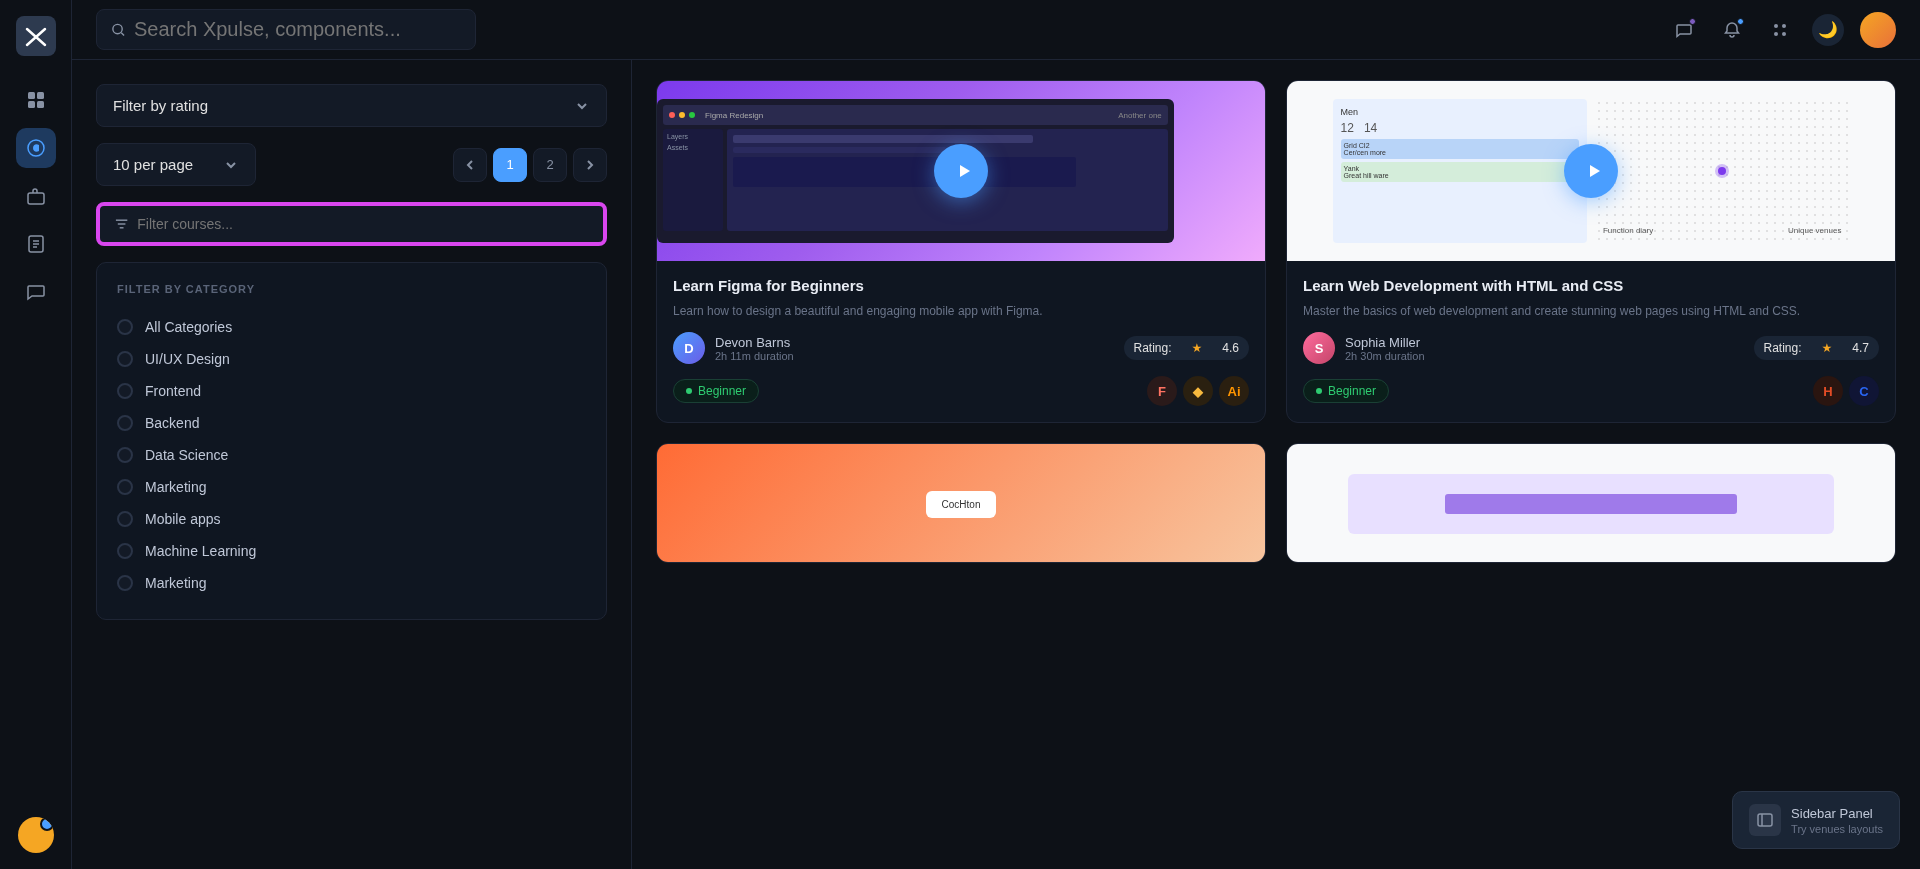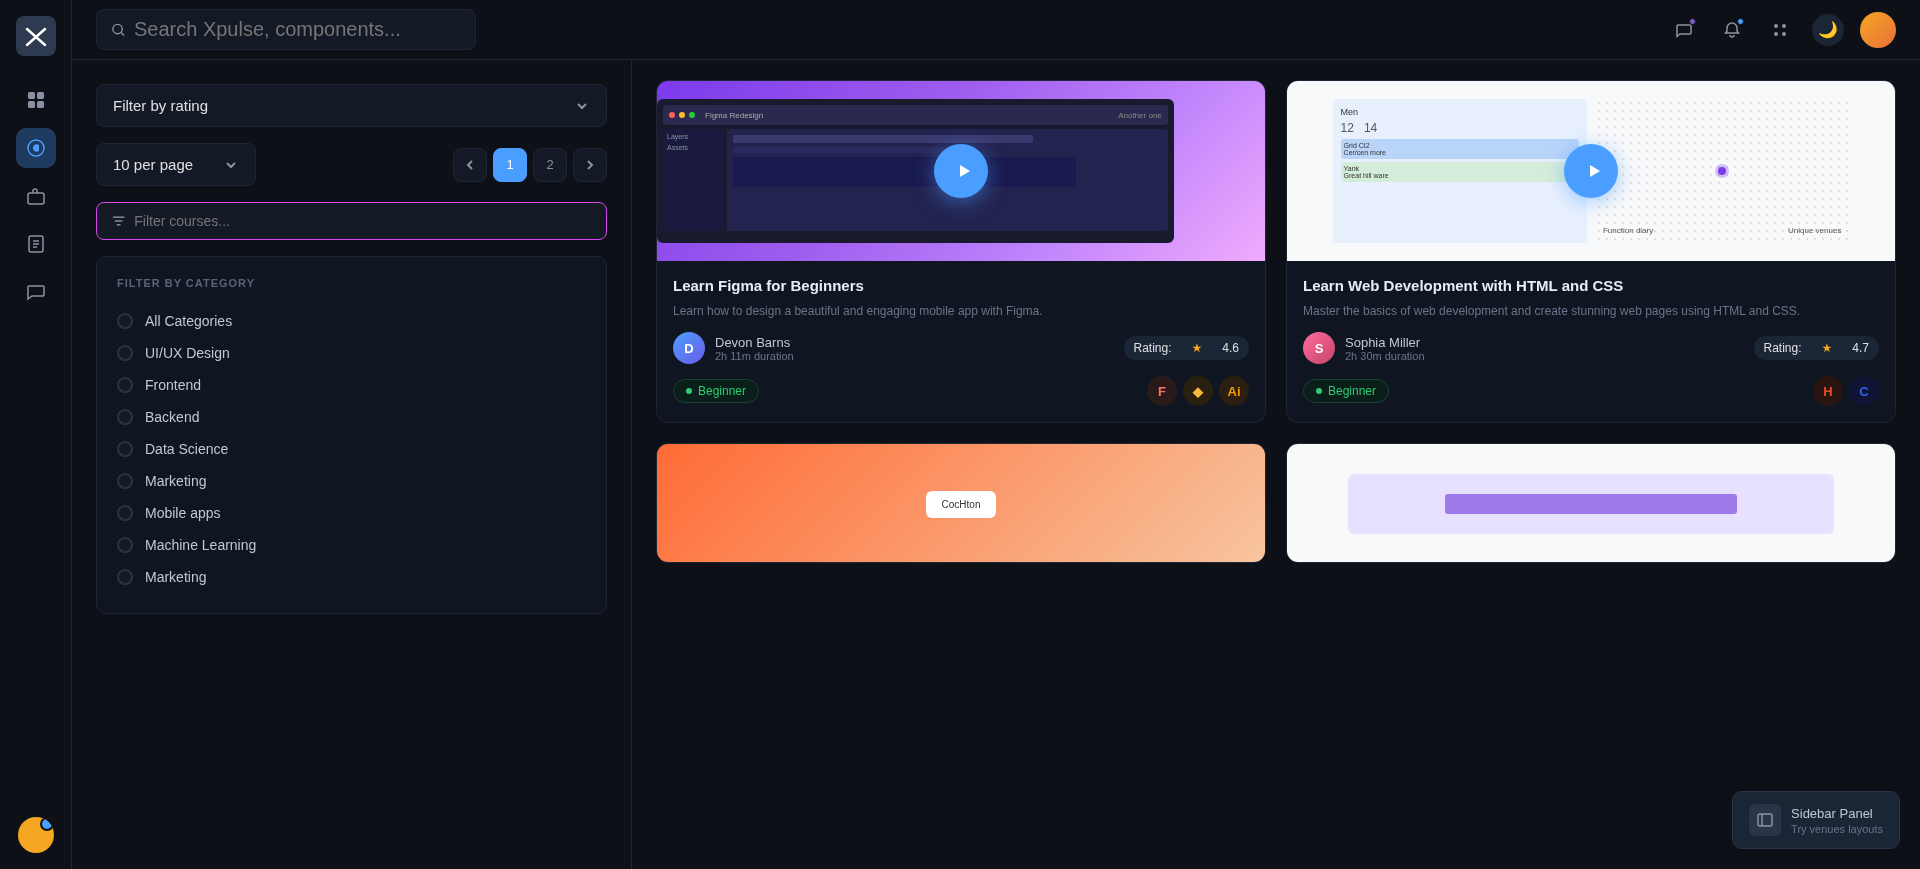--- a/index.html
+++ b/index.html
@@ -188,21 +188,21 @@
     .page-btn.active {
       background: #4a9eff;
       border-color: #4a9eff;
       color: #fff;
     }
 
     .filter-search {
       display: flex;
       align-items: center;
       background: #131a26;
-      border: 1px solid #d946ef;
+      border: 4px solid #d946ef;
       border-radius: 8px;
       padding: 10px 14px;
       gap: 8px;
       margin-bottom: 16px;
     }
     .filter-search input {
       background: transparent;
       border: none;
       outline: none;
       color: #8892a4;

